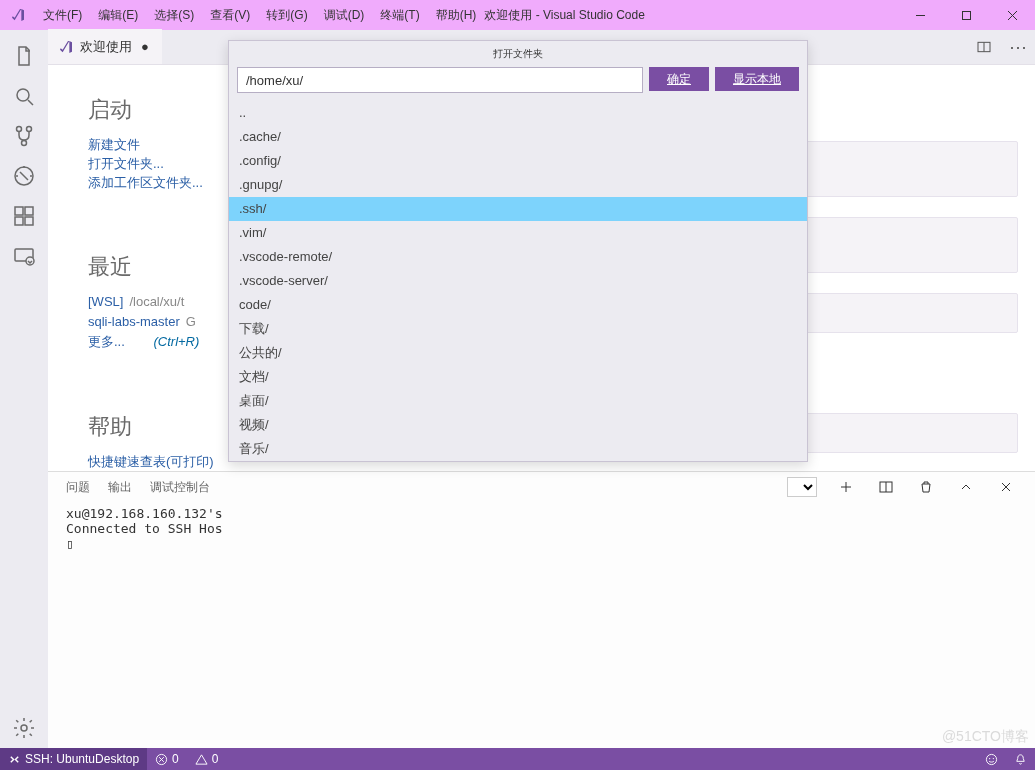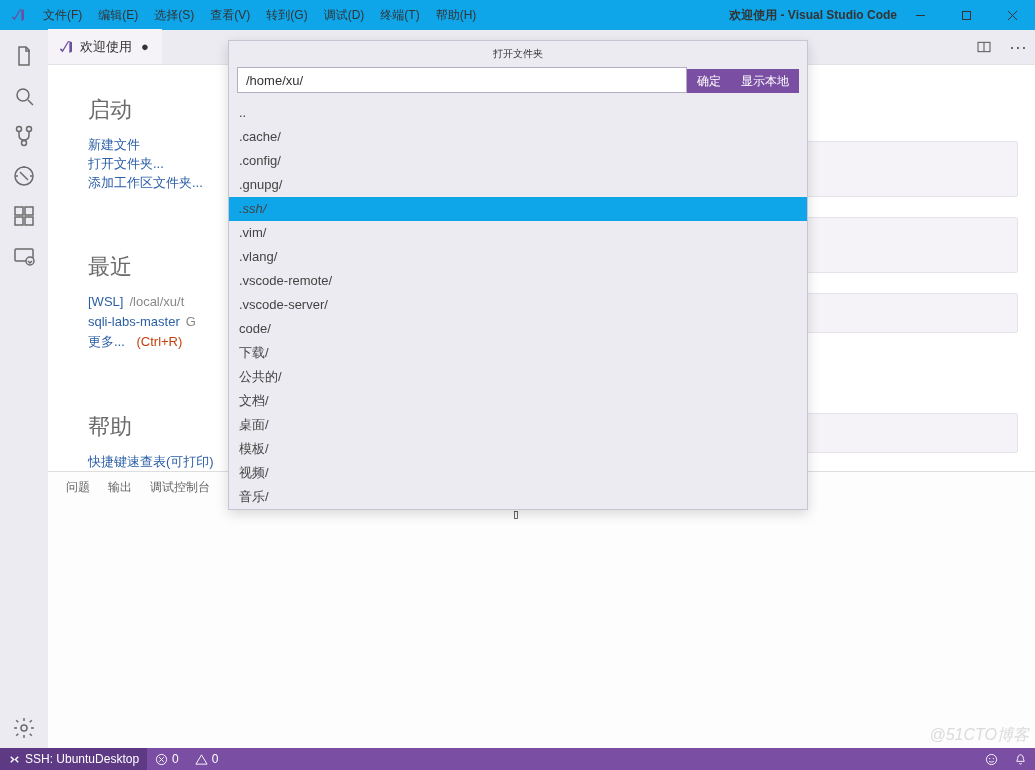--- a/index.html
+++ b/index.html
@@ -1,23 +1,23 @@
 <!DOCTYPE html>
 <html><head>
 <meta charset="utf-8">
 <style>
 * { margin:0; padding:0; box-sizing:border-box; font-family:"Microsoft YaHei","Segoe UI",sans-serif; }
 body { width:1035px; height:770px; background:#fff; overflow:hidden; position:relative; }
 
 
-.titlebar { height:30px; background:#0ea5e9; display:flex; align-items:center; font-size:12px; color:#333; }
+.titlebar { height:30px; background:#f0abfc; display:flex; align-items:center; font-size:12px; color:#333; }
 .titlebar .logo { width:35px; display:flex; align-items:center; justify-content:center; }
 .titlebar .logo svg { width:16px; height:16px; }
 .menuitem { padding:0 8px; height:30px; line-height:30px; cursor:default; }
-.windowtitle { flex:1; text-align:right; color:#333;font-weight:bold; }
+.windowtitle { flex:1; text-align:left; color:#333; }
 .winctrl { width:46px; height:30px; display:flex; align-items:center; justify-content:center; cursor:default; }
 .winctrl svg { width:11px; height:11px; stroke:#333; fill:none; }
 
 
 .shell { display:flex; height:calc(100% - 30px - 22px);justify-content:flex-end; }
 .activity { width:48px; background:#ecebf1; display:flex; flex-direction:column; align-items:center; padding-top:6px; }
 .activity .aicon { width:48px; height:40px; display:flex; align-items:center; justify-content:center; cursor:pointer; }
 .activity .aicon svg { width:24px; height:24px; stroke:#6b6b6b; fill:none; }
 .activity .spacer { flex:1; }
 
@@ -34,53 +34,53 @@
 .tabrow .dots { font-size:18px; color:#555; }
 
 
 .welcome { padding:20px 0 0 40px; position:relative; }
 .section-title { font-size:22px; color:#6a6a6a; font-weight:300; margin-top:24px; margin-bottom:10px; }
 .section-title.first { margin-top:10px }
 .linklist a { display:block; color:#2b5fa6; font-size:13px; line-height:19px; text-decoration:none; cursor:pointer; }
 .recentrow { font-size:13px; line-height:20px; color:#2b5fa6; }
 .recentrow .path { color:#888; margin-left:6px; }
 .recentrow .more { color:#2b5fa6; }
-.recentrow .hint { color:#c2410c; margin-left:8px; }
+.recentrow .hint { color:#0369a1; margin-left:25px;font-style:italic; }
 
 .rightcol { position:absolute; left:560px; top:76px; width:410px; display:flex; flex-direction:column; gap:20px; }
 .card { background:#f5f3f7; border:1px solid #e6e2ec; border-radius:2px; padding:18px 16px; font-size:13px; color:#666; }
 .card .links { color:#2b5fa6; }
 
 
-.panel { border-top:1px solid #ddd; background:#fdfdfd; height:330px; display:flex; flex-direction:row; }
+.panel { border-top:1px solid #ddd; background:#fdfdfd; height:330px; display:flex; flex-direction:column; }
 .paneltabs { height:30px; display:flex; align-items:center; gap:18px; padding:0 18px; font-size:12px; color:#666; }
 .paneltabs .pt { cursor:pointer; }
 .paneltabs .ptspace { flex:1; }
 .paneltabs select { font-size:12px; border:1px solid #ccc; background:#fff; padding:1px 4px; }
 .paneltabs .pbtn { width:22px; height:22px; display:flex; align-items:center; justify-content:center; cursor:pointer; }
 .paneltabs .pbtn svg { width:14px; height:14px; stroke:#333; fill:none; }
 .term { flex:1; padding:4px 18px; font-family:Consolas,monospace; font-size:13px; color:#333; white-space:pre; }
 
 
 .quickopen { position:absolute; left:228px; top:40px; width:580px; background:#ecebf1; border:1px solid #c9c3d3; box-shadow:0 4px 12px rgba(0,0,0,.15); z-index:50; }
 .qo-title { text-align:center; font-size:10px; color:#333; padding:6px 0; }
-.qo-row { display:flex; padding:0 8px 8px 8px; align-items:flex-end; }
+.qo-row { display:flex; gap:6px; padding:0 8px 8px 8px; align-items:flex-start; }
 .qo-input { flex:1; height:26px; border:1px solid #b6aec4; background:#fff; padding:0 8px; font-size:13px; color:#333; outline:none; }
-.qo-btn { height:24px; padding:0 10px; background:#7a4ea3; color:#fff; border:none; font-size:12px; cursor:pointer; }
+.qo-btn { height:24px; padding:0 18px; background:#7a4ea3; color:#fff; border:none; font-size:12px; cursor:pointer;text-decoration:underline; }
 .qo-list { max-height:520px; overflow:hidden; }
 .qo-item { padding:3px 10px; font-size:13px; color:#444; cursor:pointer; line-height:18px; }
-.qo-item.sel { background:#0ea5e9;font-style:italic; }
+.qo-item.sel { background:#7dd3fc; }
 
 
 .statusbar { height:22px; background:#7a4ea3; color:#fff; display:flex; align-items:center; font-size:12px; }
 .statusbar .sitem { padding:0 8px; display:flex; align-items:center; gap:4px; height:22px; }
 .statusbar .remote { background:#5e3a85; }
 .statusbar .sspace { flex:1; }
 .statusbar svg { width:13px; height:13px; }
-.watermark { position:absolute; right:6px; bottom:24px; color:#ccc; font-size:16px; font-style:italic; opacity:.7; }
+.watermark { position:absolute; right:6px; bottom:24px; color:#ccc; font-size:14px; opacity:.7; }
 </style>
 </head>
 <body>
 
 <div class="titlebar">
   <div class="logo">
     <svg viewBox="0 0 24 24">
         <path d="M17 3 L7 20 L3 16 L4 14 L7 16 L15 3 Z M17 3 L21 5 L21 19 L17 21 Z" fill="#6b4fa0"></path>
       </svg>
   </div>
@@ -304,27 +304,25 @@
     <button class="qo-btn">确定</button>
     <button class="qo-btn">显示本地</button>
   </div>
   <div class="qo-list" id="qo-list">
       <div class="qo-item">..</div>
       <div class="qo-item">.cache/</div>
       <div class="qo-item">.config/</div>
       <div class="qo-item">.gnupg/</div>
       <div class="qo-item sel">.ssh/</div>
       <div class="qo-item">.vim/</div>
-      <div class="qo-item">.vlang/</div>
       <div class="qo-item">.vscode-remote/</div>
       <div class="qo-item">.vscode-server/</div>
       <div class="qo-item">code/</div>
       <div class="qo-item">下载/</div>
       <div class="qo-item">公共的/</div>
       <div class="qo-item">文档/</div>
       <div class="qo-item">桌面/</div>
-      <div class="qo-item">模板/</div>
       <div class="qo-item">视频/</div>
       <div class="qo-item">音乐/</div>
     </div>
 </div>
 
 <div class="watermark">@51CTO博客</div>
 
 </body></html>

